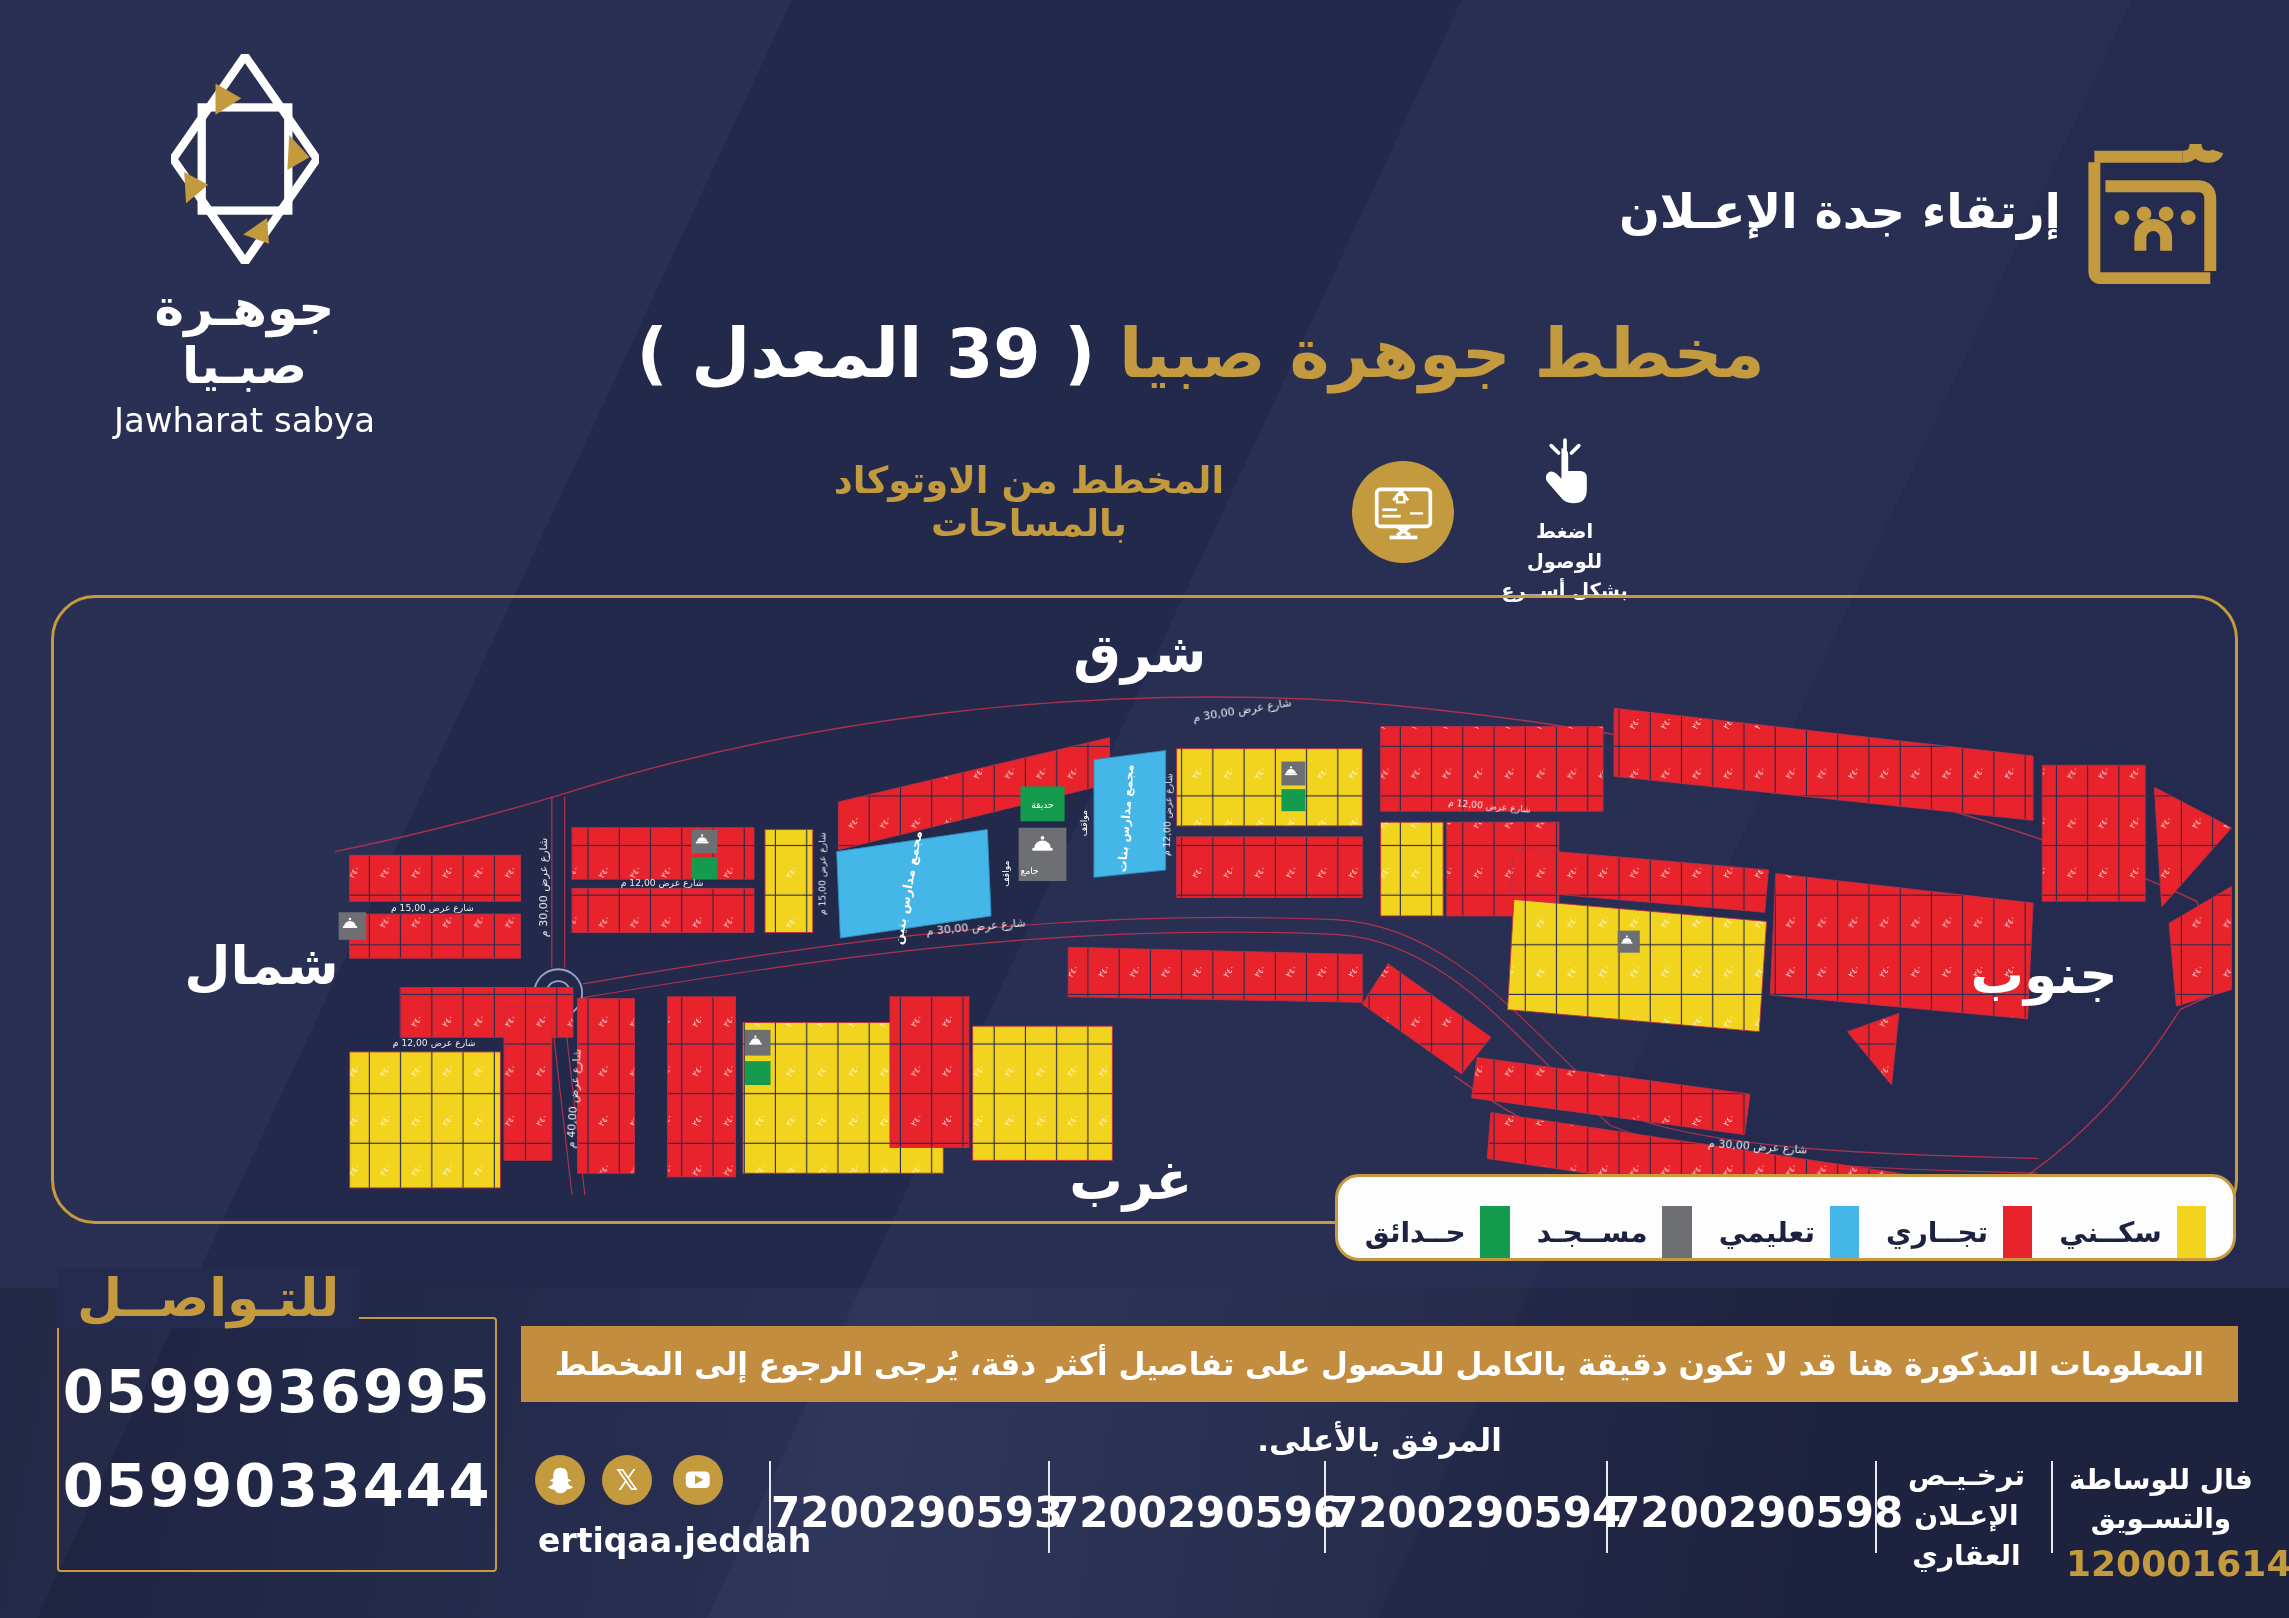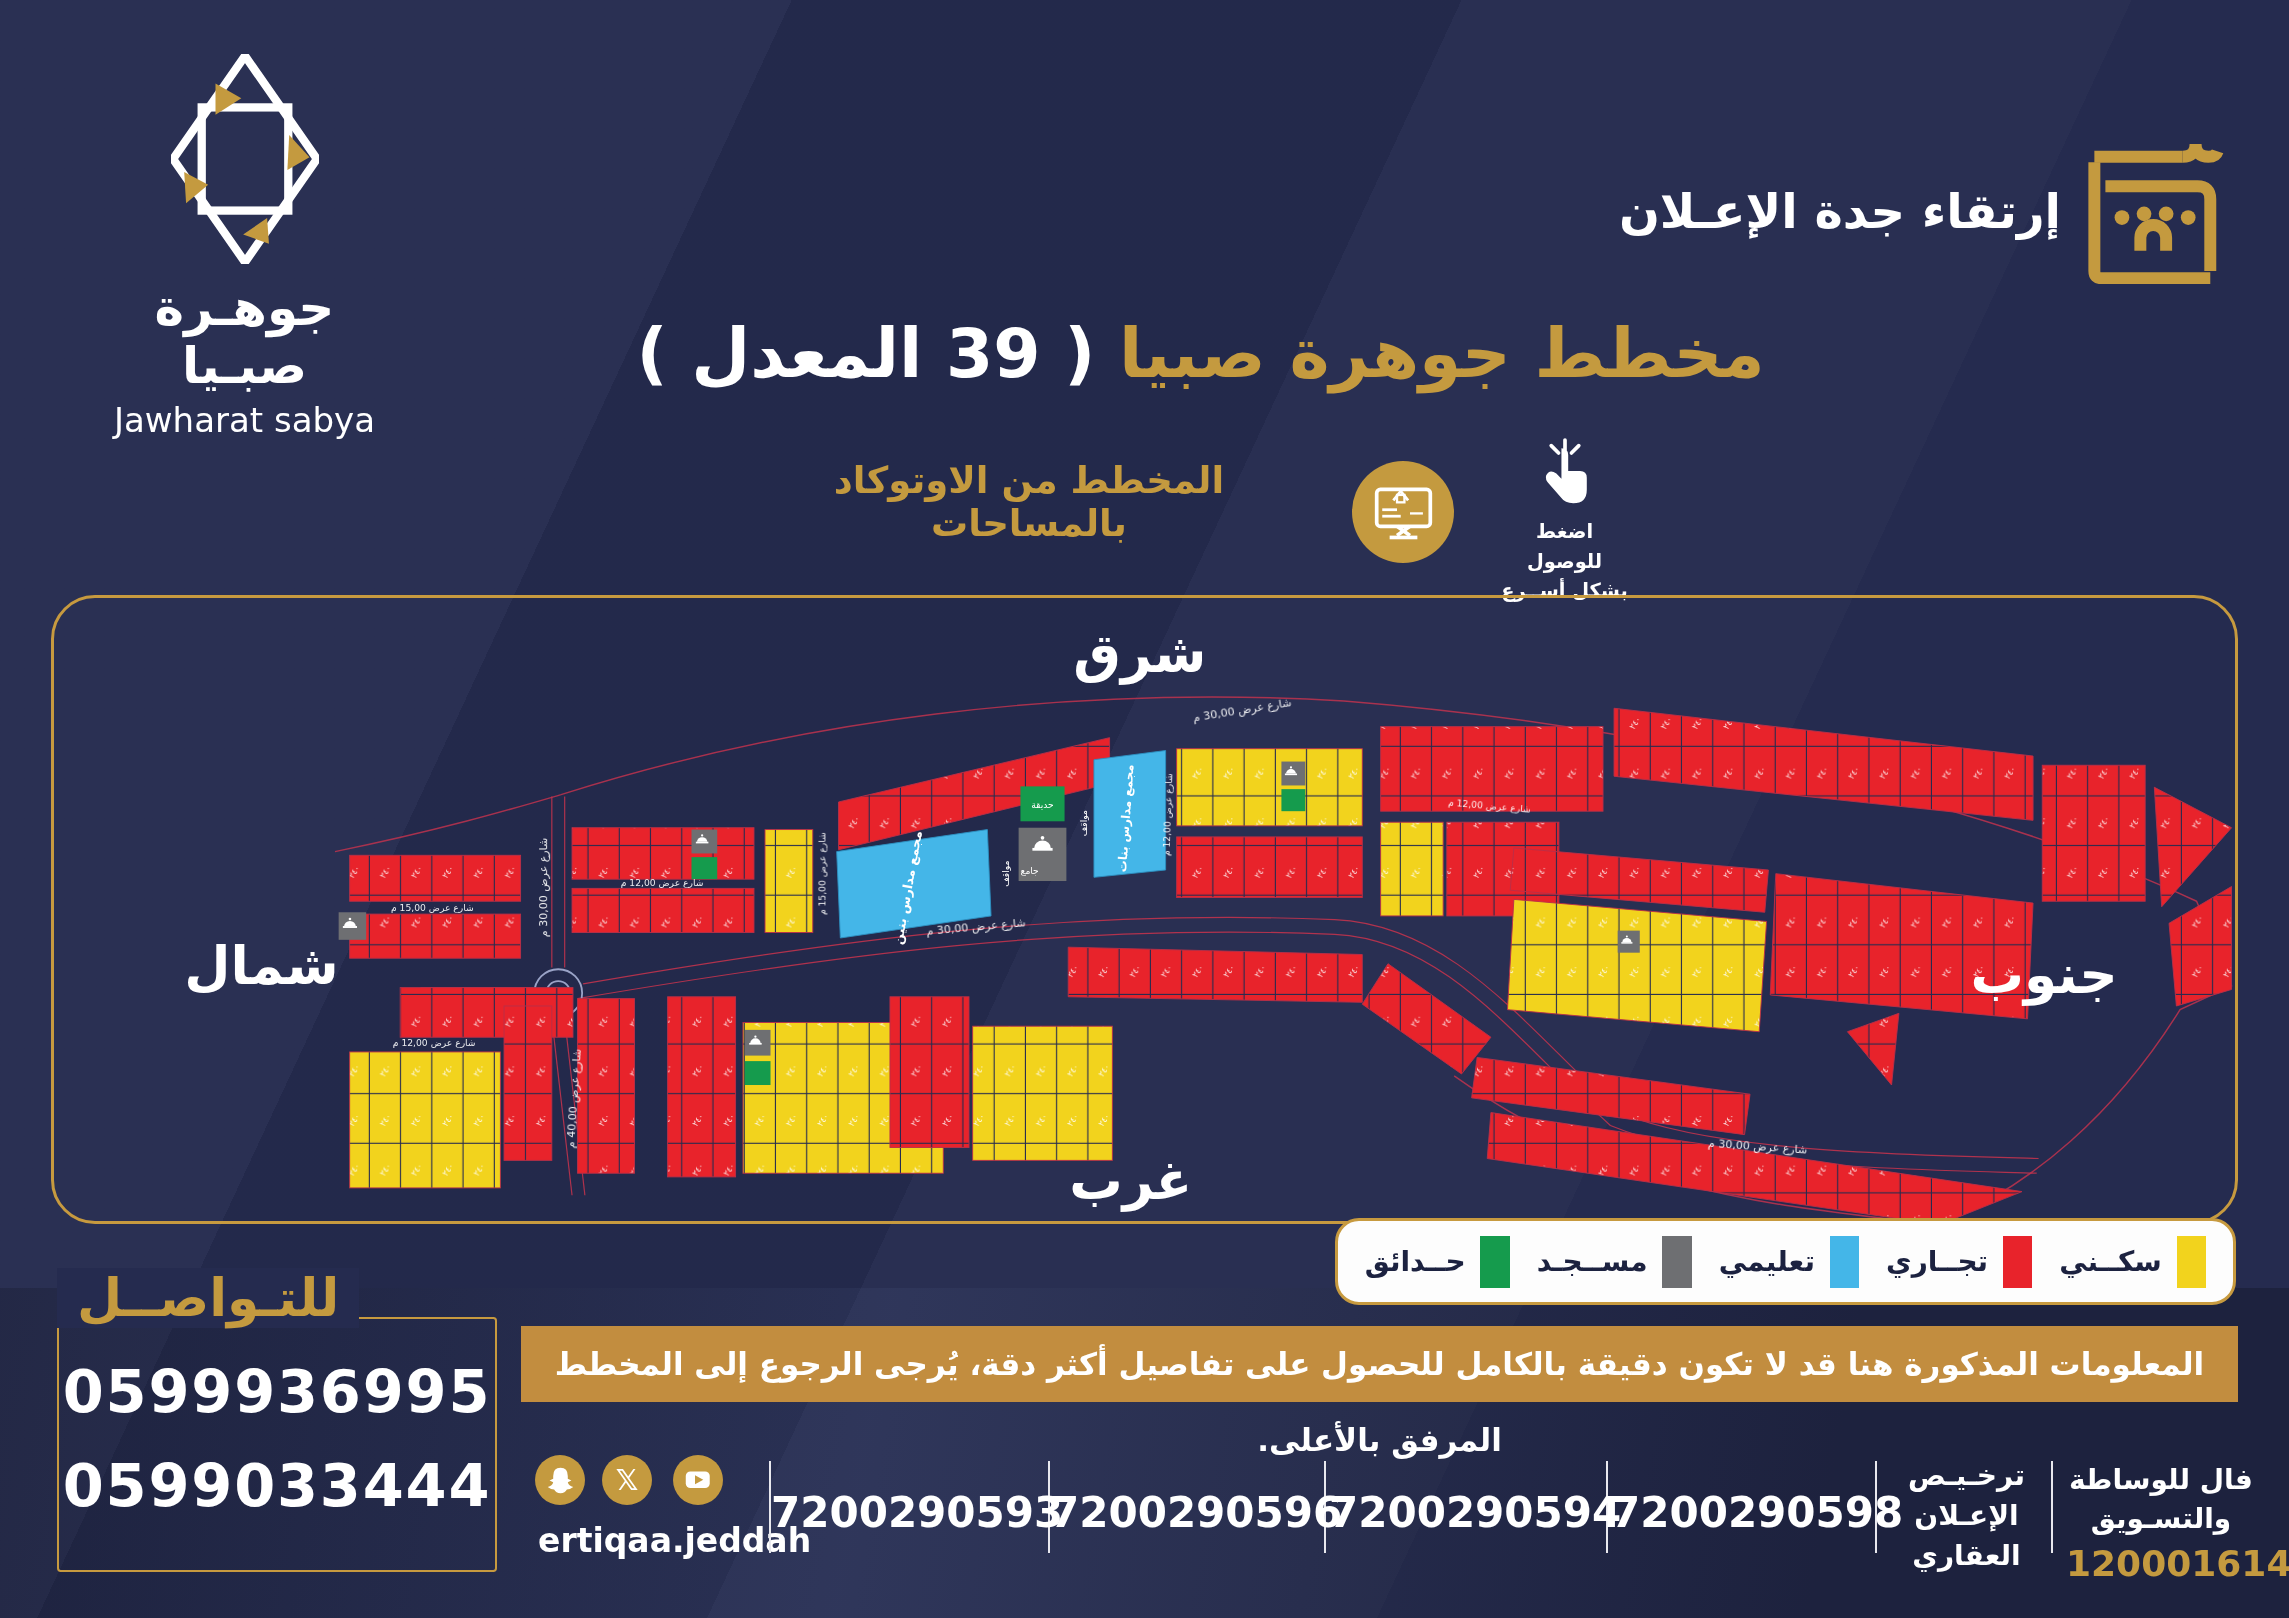--- a/index.html
+++ b/index.html
@@ -25,21 +25,21 @@
   .title .t-gold { color:#c49a3f; }
   .title .t-white { color:#ffffff; }
   .subtitle { position:absolute; left:752px; top:459px; width:554px; text-align:center; font-size:37px; font-weight:bold; color:#c49a3f; direction:rtl; }
   .monitor-badge { position:absolute; left:1352px; top:461px; width:102px; height:102px; border-radius:50%; background:#c49a3f; display:flex; align-items:center; justify-content:center; }
   .hand-block { position:absolute; left:1500px; top:436px; width:129px; text-align:center; color:#fff; }
   .hand-block .hl { font-size:19.4px; font-weight:bold; direction:rtl; line-height:29.5px; }
   
   .map-box { position:absolute; left:51px; top:595px; width:2187px; height:629px; border:3.7px solid #c79a3f; border-radius:44px; }
   .map-box svg { position:absolute; left:0; top:0; width:100%; height:100%; }
   
-  .legend { position:absolute; left:1335px; top:1174px; width:901px; height:87px; background:#fdfdfd; border:3.7px solid #c79a3f; border-radius:24px; display:flex; align-items:center; justify-content:space-evenly; z-index:5;margin-top:44px; }
+  .legend { position:absolute; left:1335px; top:1174px; width:901px; height:87px; background:#fdfdfd; border:3.7px solid #c79a3f; border-radius:24px; display:flex; align-items:flex-end; justify-content:space-evenly; z-index:5; }
   .legend-item { display:flex; align-items:center; gap:14.8px; }
   .legend-label { font-size:28px; font-weight:bold; color:#1c2240; direction:rtl; }
   .legend-swatch { width:29.5px; height:52px; display:inline-block; }
   
   .disclaimer { position:absolute; left:521px; top:1326px; width:1717px; height:76px; background:#c28d3f; color:#fff; font-size:31px; font-weight:bold; line-height:76px; text-align:center; direction:rtl; }
   
   .contact-box { position:absolute; left:57px; top:1317px; width:440px; height:255px; border:2.8px solid #c79a3f; border-radius:3.7px; }
   .contact-title { position:absolute; left:57px; top:1268px; width:440px; text-align:left; z-index:2; }
   .contact-title span { display:inline-block; background:#252b4f; padding:0 20px; color:#c49a3f; font-size:52px; font-weight:bold; direction:rtl; }
   .phone { position:absolute; left:57px; width:440px; text-align:center; color:#fff; font-size:59px; font-weight:bold; letter-spacing:1.8px; direction:ltr; }

